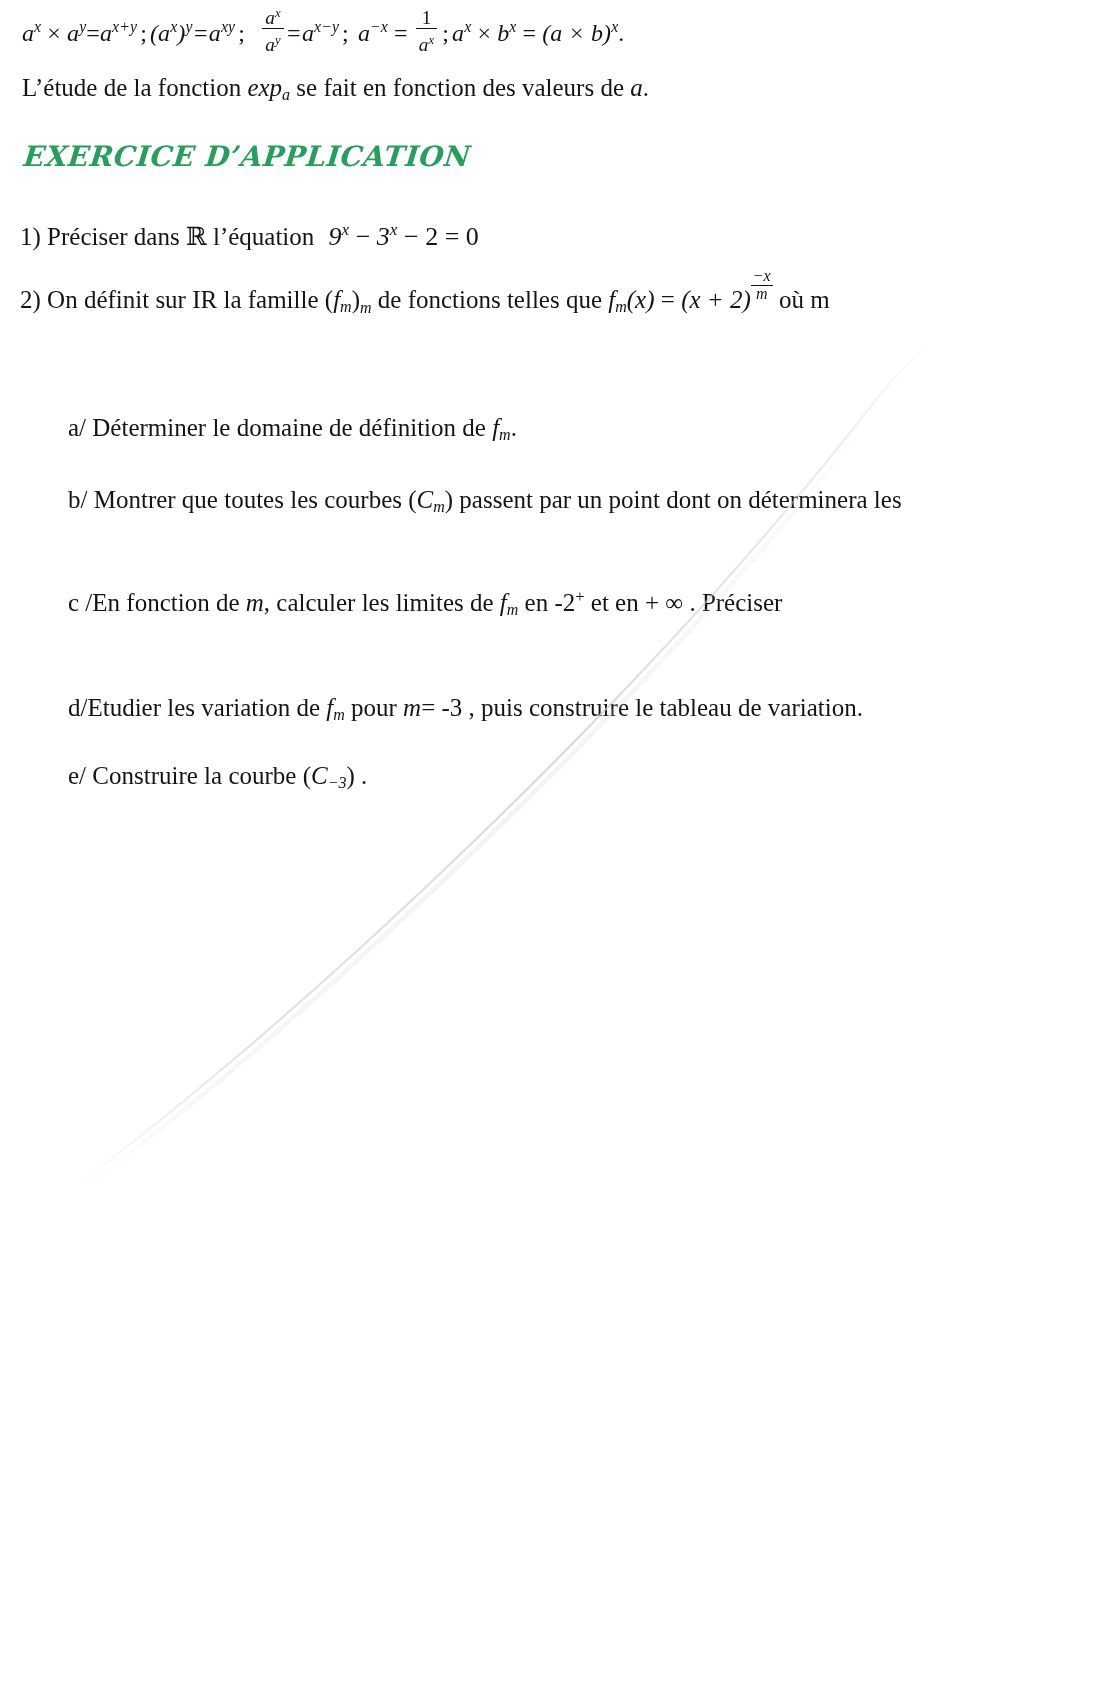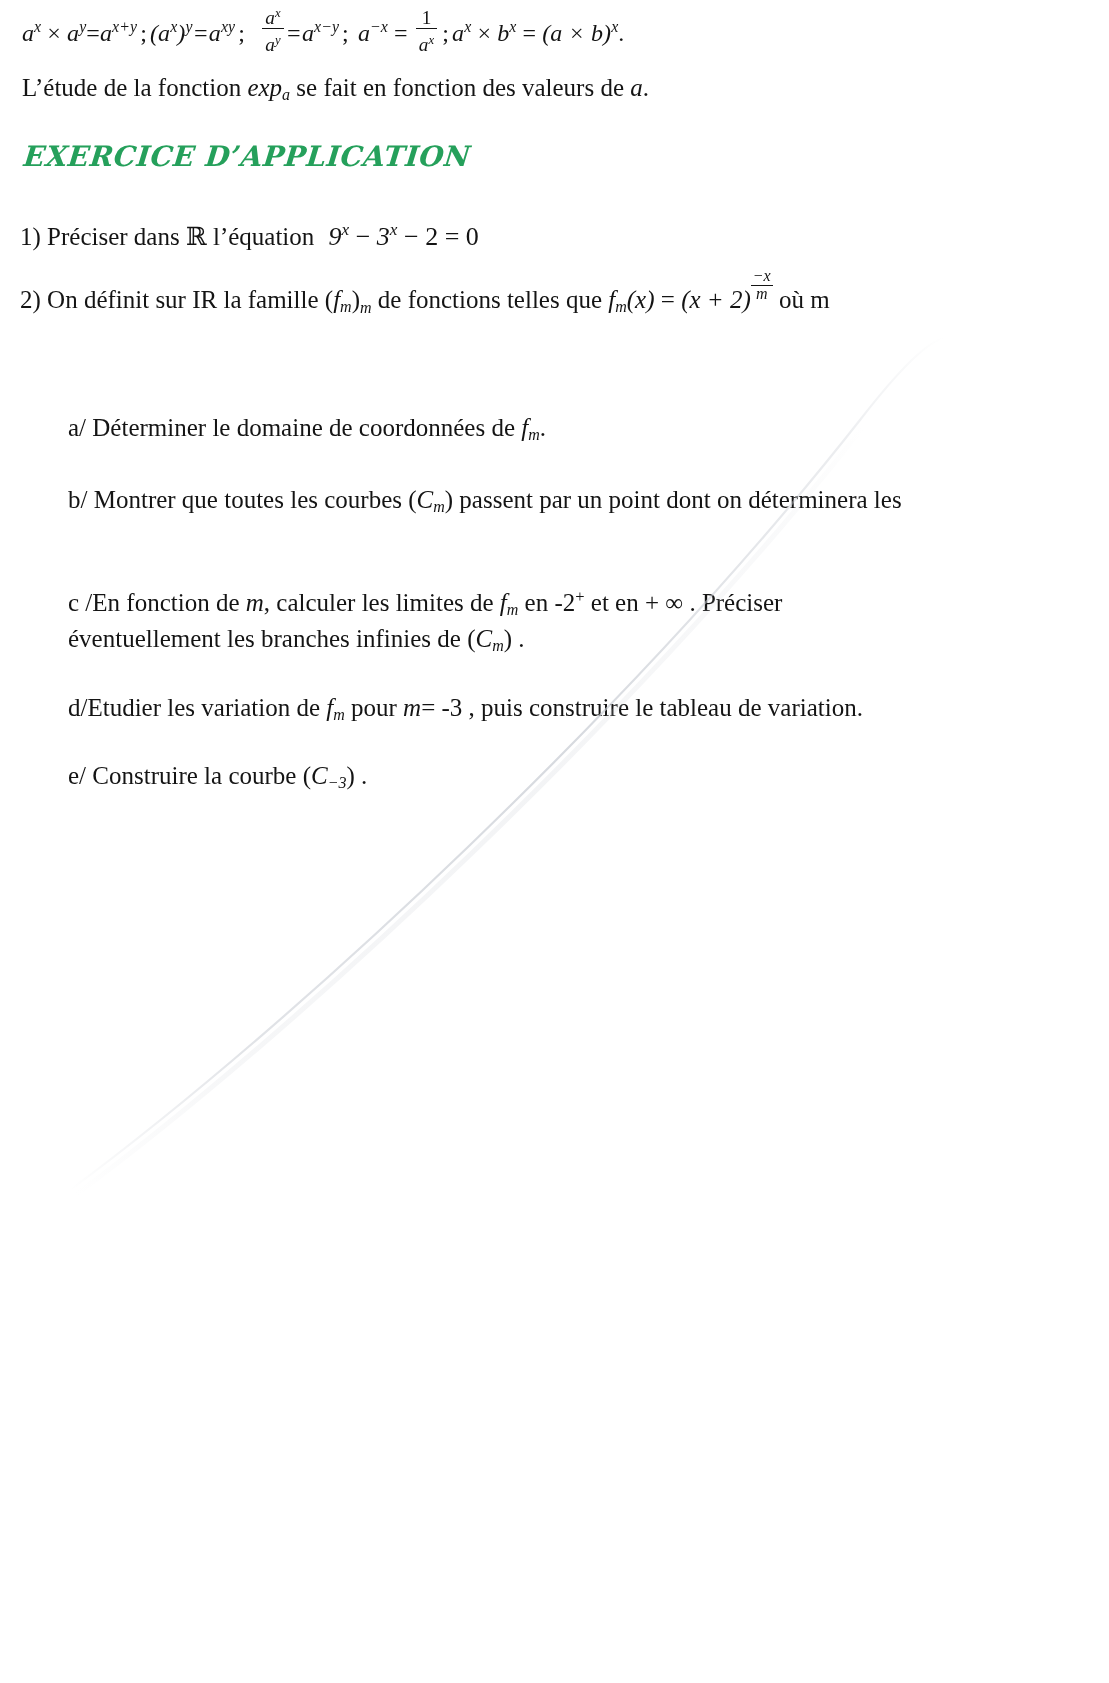--- a/index.html
+++ b/index.html
@@ -183,36 +183,33 @@
     <span>1)</span><span> Préciser dans ℝ l’équation </span><span class="eqn"><span class="mi"><span>9</span><sup class="e">x</sup></span> <span>−</span> <span class="mi"><span>3</span><sup class="e">x</sup></span> <span>−</span> <span>2</span> <span>=</span> <span>0</span></span>
   </div>
 
   <div class="q2">
     <div class="l1">
       <span><span>2)</span><span> On définit sur IR  la  famille   (</span><span class="mi"><span>f</span><sub class="e">m</sub></span><span>)</span><sub class="e">m</sub><span> de fonctions  telles que  </span><span class="mi"><span>f</span><sub class="e">m</sub><span>(x)</span></span><span> = </span><span class="mi"><span>(x + 2)</span><span class="supfrac"><span class="num"><span>−</span><span>x</span></span><span class="den">m</span></span></span><span> où m</span></span>
     </div>
   </div>
 
   <div class="sub sub-a">
-    <span>a/</span><span> Déterminer le domaine de coordonnées de </span><span class="mi"><span>f</span><sub class="e">m</sub></span><span>.</span>
+    <span>a/</span><span> Déterminer le domaine de définition de </span><span class="mi"><span>f</span><sub class="e">m</sub></span><span>.</span>
   </div>
 
   <div class="sub sub-b">
     <div class="jline">
       <span><span>b/</span><span> Montrer que toutes les courbes (</span><span class="mi"><span>C</span><sub class="e">m</sub></span><span>)  passent par un point dont on déterminera les</span></span>
     </div>
   </div>
 
   <div class="sub sub-c">
     <div>
       <span>c /</span><span>En fonction de </span><span class="mi">m</span><span>, calculer les limites de </span><span class="mi"><span>f</span><sub class="e">m</sub></span><span> en -2</span><sup class="n">+</sup><span> et en + ∞ . Préciser</span>
     </div>
-    <div>
-      <span>éventuellement les branches infinies de (</span><span class="mi"><span>C</span><sub class="e">m</sub></span><span>)  .</span>
-    </div>
   </div>
 
   <div class="sub sub-d">
     <span>d/</span><span>Etudier les variation de </span><span class="mi"><span>f</span><sub class="e">m</sub></span><span> pour </span><span class="mi">m</span><span>= -3 , puis construire le tableau de variation.</span>
   </div>
 
   <div class="sub sub-e">
     <span>e/</span><span>  Construire  la  courbe (</span><span class="mi"><span>C</span><sub class="e">−3</sub></span><span>) .</span>
   </div>
 

